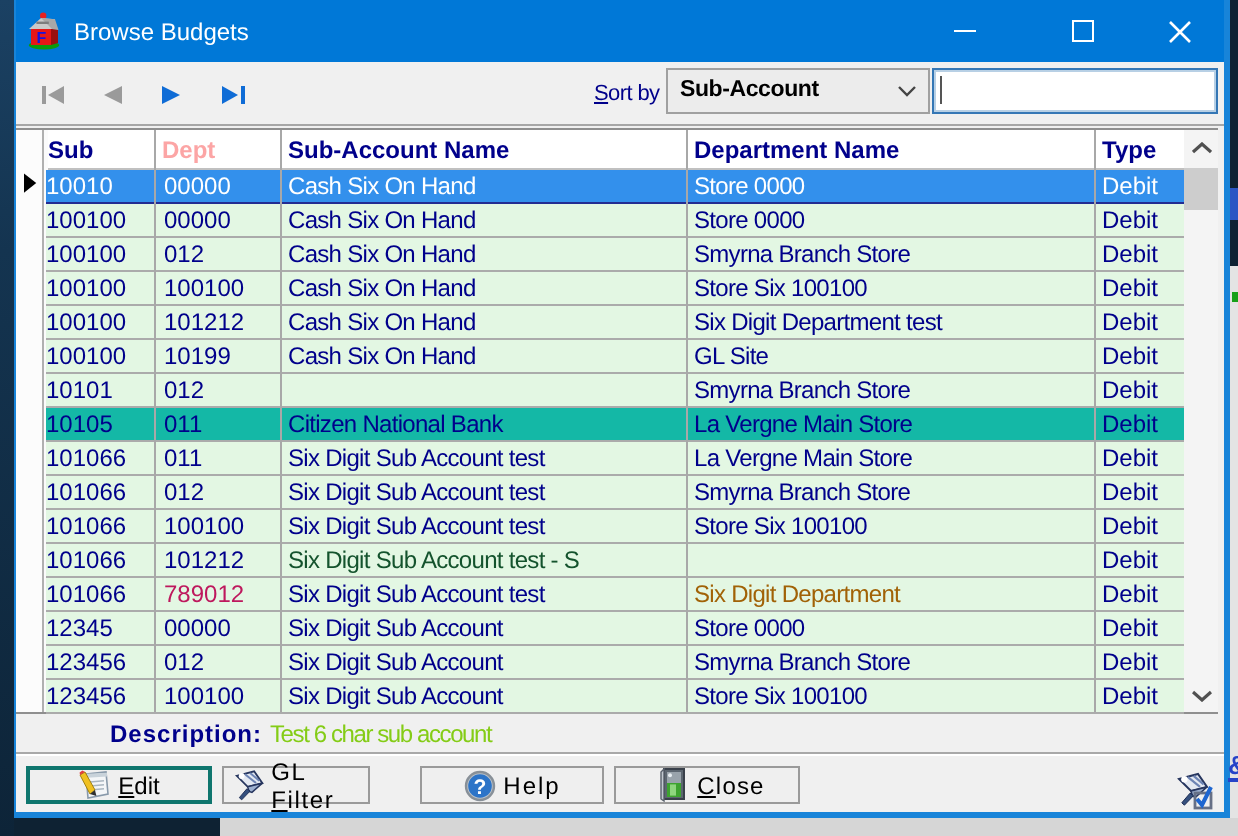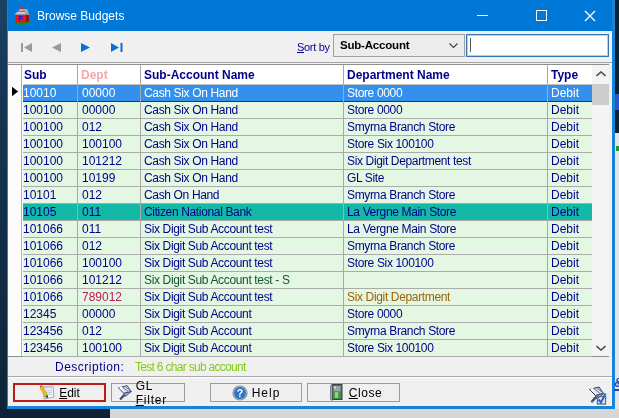--- a/index.html
+++ b/index.html
@@ -120,21 +120,20 @@
     <div class="abs" style="left:23px;top:170px;width:569px;height:17px;background:#e3f7e3;border-bottom:1px solid #ababab;">
       <span style="position:absolute;left:0px;top:0;height:16px;line-height:16px;color:#00008b;white-space:nowrap;">100100</span>
       <span style="position:absolute;left:59px;top:0;height:16px;line-height:16px;color:#00008b;white-space:nowrap;">10199</span>
       <span style="position:absolute;left:121px;top:0;height:16px;line-height:16px;color:#00008b;white-space:nowrap;letter-spacing:-0.35px;">Cash Six On Hand</span>
       <span style="position:absolute;left:324px;top:0;height:16px;line-height:16px;color:#00008b;white-space:nowrap;letter-spacing:-0.35px;">GL Site</span>
       <span style="position:absolute;left:528px;top:0;height:16px;line-height:16px;color:#00008b;white-space:nowrap;">Debit</span>
     </div>
     <div class="abs" style="left:23px;top:187px;width:569px;height:17px;background:#e3f7e3;border-bottom:1px solid #ababab;">
       <span style="position:absolute;left:0px;top:0;height:16px;line-height:16px;color:#00008b;white-space:nowrap;">10101</span>
       <span style="position:absolute;left:59px;top:0;height:16px;line-height:16px;color:#00008b;white-space:nowrap;">012</span>
-      <span style="position:absolute;left:121px;top:0;height:16px;line-height:16px;color:#00008b;white-space:nowrap;letter-spacing:-0.35px;">Cash On Hand</span>
       <span style="position:absolute;left:324px;top:0;height:16px;line-height:16px;color:#00008b;white-space:nowrap;letter-spacing:-0.35px;">Smyrna Branch Store</span>
       <span style="position:absolute;left:528px;top:0;height:16px;line-height:16px;color:#00008b;white-space:nowrap;">Debit</span>
     </div>
     <div class="abs" style="left:23px;top:204px;width:569px;height:17px;background:#14b8a6;border-bottom:1px solid #ababab;">
       <span style="position:absolute;left:0px;top:0;height:16px;line-height:16px;color:#00008b;white-space:nowrap;">10105</span>
       <span style="position:absolute;left:59px;top:0;height:16px;line-height:16px;color:#00008b;white-space:nowrap;">011</span>
       <span style="position:absolute;left:121px;top:0;height:16px;line-height:16px;color:#00008b;white-space:nowrap;letter-spacing:-0.35px;">Citizen National Bank</span>
       <span style="position:absolute;left:324px;top:0;height:16px;line-height:16px;color:#00008b;white-space:nowrap;letter-spacing:-0.35px;">La Vergne Main Store</span>
       <span style="position:absolute;left:528px;top:0;height:16px;line-height:16px;color:#00008b;white-space:nowrap;">Debit</span>
     </div>
@@ -203,26 +202,26 @@
   <div class="abs" style="left:592px;top:65px;width:17px;height:291px;background:#f4f4f4;"></div>
   <svg class="abs" style="left:596px;top:71px;" width="10" height="6" viewBox="0 0 10 6">
     <path d="M0.5,5 L5,1 L9.5,5" stroke="#505050" stroke-width="1.6" fill="none"></path>
   </svg>
   <svg class="abs" style="left:596px;top:345px;" width="10" height="6" viewBox="0 0 10 6">
     <path d="M0.5,1 L5,5 L9.5,1" stroke="#505050" stroke-width="1.6" fill="none"></path>
   </svg>
   <div class="abs" style="left:592px;top:84px;width:17px;height:21px;background:#cdcdcd;"></div>
 
   <div class="abs" style="left:8px;top:357px;width:604px;height:19px;background:#f0f0f0;"></div>
-  <span class="abs" style="left:55px;top:360px;font-weight:normal;letter-spacing:0.5px;color:#00008b;">Description:</span>
+  <span class="abs" style="left:55px;top:360px;font-weight:bold;letter-spacing:0.5px;color:#00008b;">Description:</span>
   <span class="abs" style="left:135px;top:360px;color:#84cc16;letter-spacing:-0.7px;">Test 6 char sub account</span>
   <div class="abs" style="left:8px;top:376px;width:604px;height:1px;background:#a8a8a8;"></div>
   <div class="abs" style="left:8px;top:377px;width:604px;height:1px;background:#ffffff;"></div>
 
-  <div class="abs btn" style="left:13px;top:383px;width:93px;height:19px;border:2px solid #b91c1c;background:#efefef;display:flex;align-items:center;justify-content:center;">
+  <div class="abs btn" style="left:13px;top:383px;width:93px;height:19px;border:2px solid #0f766e;background:#efefef;display:flex;align-items:center;justify-content:center;">
     <svg width="16" height="15" viewBox="0 0 16 15" style="margin-right:4px;">
       <polygon points="4,2 14,1 15,12 5,14" fill="#f4f6f8" stroke="#8899aa" stroke-width="0.8"></polygon>
       <rect x="4.5" y="1.6" width="10" height="2" fill="#c8d2da" transform="rotate(-3 9 2)"></rect>
       <line x1="6" y1="6" x2="13" y2="5.4" stroke="#aab6c0" stroke-width="0.7"></line>
       <line x1="6" y1="8" x2="13" y2="7.4" stroke="#aab6c0" stroke-width="0.7"></line>
       <line x1="6" y1="10" x2="13" y2="9.4" stroke="#aab6c0" stroke-width="0.7"></line>
       <polygon points="1,2.5 3.5,1 8.5,10 6,12" fill="#f0c020" stroke="#a08010" stroke-width="0.5"></polygon>
       <polygon points="1,2.5 3.5,1 2.2,0.2 0.8,1.2" fill="#e04040"></polygon>
       <polygon points="6,12 8.5,10 9.2,13" fill="#303030"></polygon>
     </svg>

